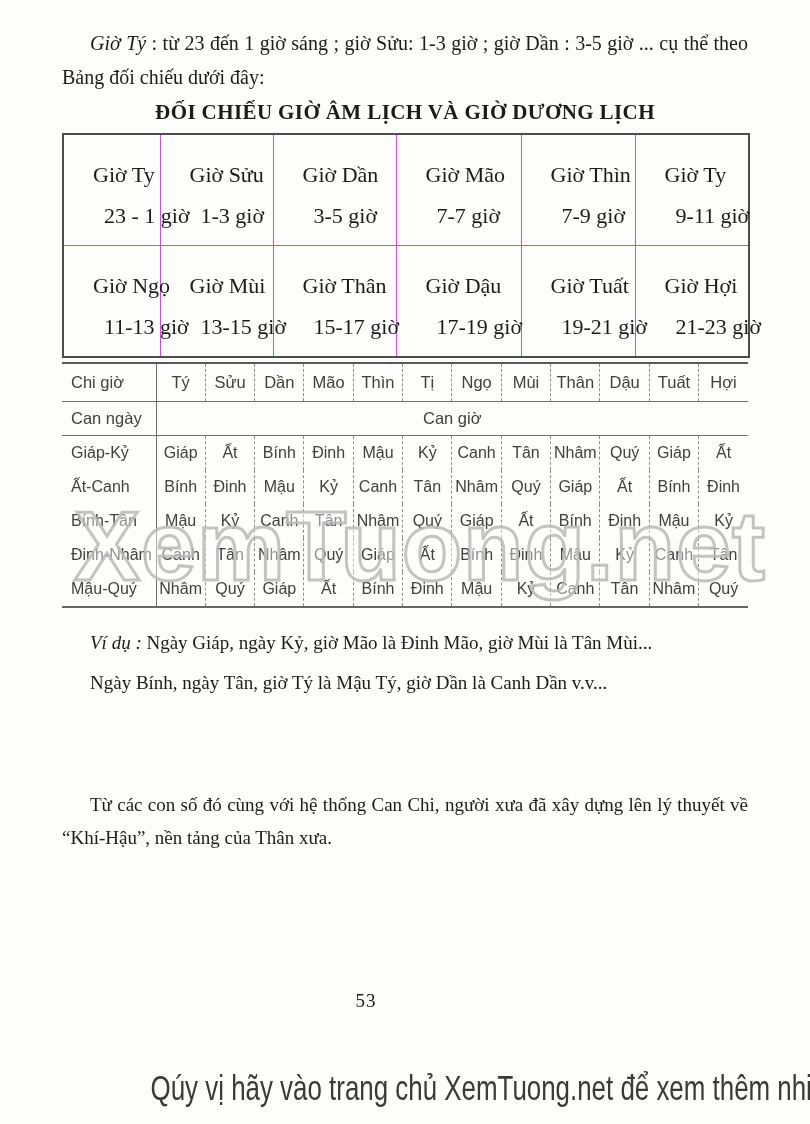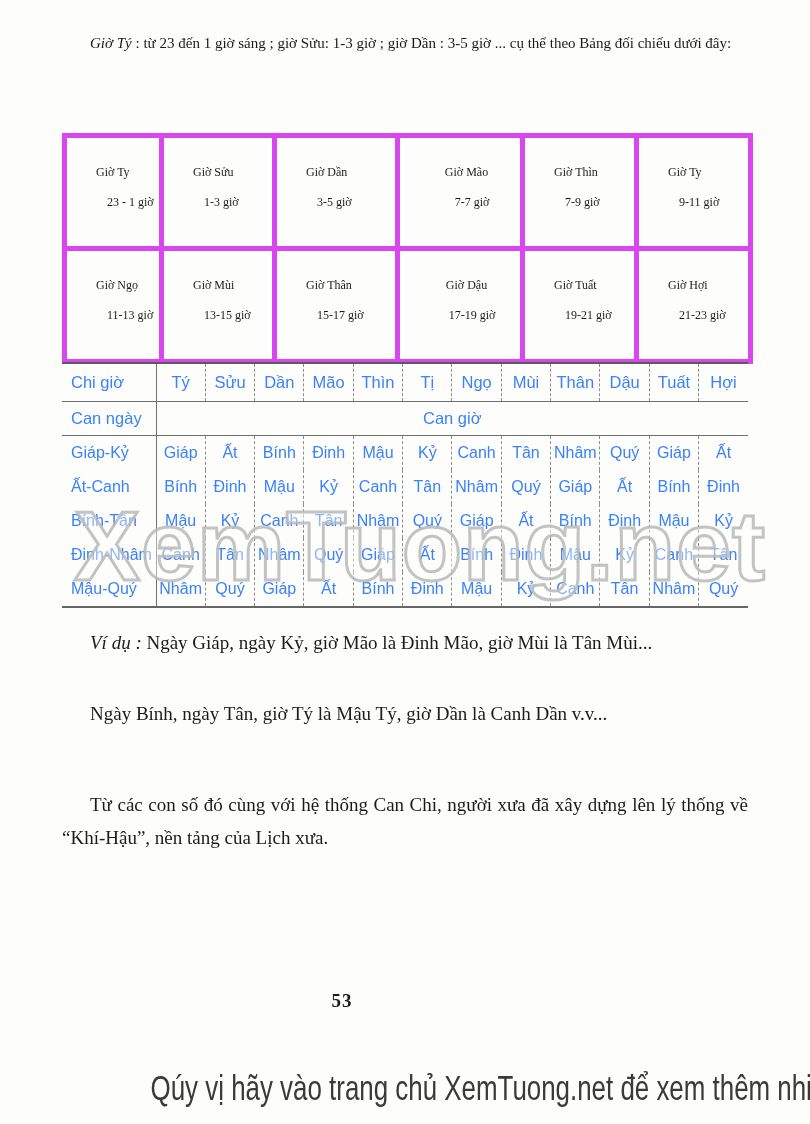--- a/index.html
+++ b/index.html
@@ -4,78 +4,79 @@
 <style>
   html,body { margin:0; padding:0; }
   body {
     width:810px; height:1124px; position:relative; overflow:hidden;
     background:#ffffff; font-family:"Liberation Serif", serif; color:#1b1b1b;
   }
   .page { position:absolute; inset:0; background:#fdfdfc; }
 
   .blk { position:absolute; left:62px; width:686px; margin:0; }
 
-  .intro { top:26px; font-size:15px; line-height:34px; text-align:justify; text-indent:28px; }
+  .intro { top:26px; font-size:20px; line-height:34px; text-align:justify; text-indent:28px; }
 
   .tbl-title { text-align:center; font-weight:bold; letter-spacing:0.4px; }
   .t1-title { top:100px; font-size:21px; }
   .t2-title { top:311px; font-size:20.5px; }
 
   table.t1 {
     position:absolute; top:133px; left:62px; width:686px;
     border-collapse:collapse; table-layout:fixed; border:2px solid #4d4d4d;
   }
-  .t1 td { border:5px solid #d946ef; height:76px; vertical-align:top; font-size:12px; padding:16px; }
-  .t1 td:nth-child(4) { border-left-style:dashed; border-left-color:#7d7d7d;text-align:center; }
+  .t1 td { border:1px solid #d946ef; height:76px; vertical-align:top; font-size:22px; padding:16px; }
+  .t1 td:nth-child(4) { border-left-style:dashed; border-left-color:#7d7d7d; }
   .t1 .hn { margin:11px 0 0 13px; white-space:nowrap; }
   .t1 .ht { margin:15px 0 0 24px; white-space:nowrap; }
 
   table.t2 {
     position:absolute; top:362px; left:62px; width:686px;
     border-collapse:collapse; table-layout:fixed;
-    font-family:"Liberation Sans", sans-serif; color:#3b82f6;
+    font-family:"Liberation Sans", sans-serif; color:#404040;
     border-bottom:2px solid #666;
   }
   .t2 td { border-left:1px dashed #8e8e8e; padding:0 1px; text-align:center; font-size:16px; height:34px; overflow:hidden; white-space:nowrap; }
   .t2 td:first-child { border-left:none; }
   .t2 td.lbl { text-align:left; padding-left:9px; border-right:1px solid #707070; }
   .t2 tr.hd td { border-top:2px solid #5a5a5a; border-bottom:1px solid #6f6f6f; height:37px; font-size:16.5px; }
   .t2 tr.sub td { border-bottom:1px solid #6f6f6f; height:33px; font-size:16.5px; }
   .t2 tr.dr td { border-top:none; border-bottom:none; }
 
   .watermark {
     position:absolute; top:489px; left:30px; width:780px; text-align:center;
     font-family:"Liberation Sans", sans-serif; font-weight:bold;
     font-size:99px; letter-spacing:1px; white-space:nowrap;
     color:rgba(255,255,255,0.42);
     -webkit-text-stroke:3px rgba(185,185,185,0.85);
     z-index:4; pointer-events:none;
   }
 
   .para { font-size:19px; line-height:33px; text-align:justify; text-indent:28px; }
   .p-ex1 { top:626px; }
-  .p-ex2 { top:666px;margin-top:31px; }
+  .p-ex2 { top:666px; }
   .p-body1 { top:701px; }
   .p-body2 { top:788px; }
 
-  .pagenum { position:absolute; top:990px; left:0; width:684px; text-align:center; font-size:19px; font-weight:bold; letter-spacing:1px; }
+  .pagenum { position:absolute; top:990px; left:0; width:684px; text-align:center; font-size:19px; font-weight:normal; letter-spacing:1px;padding-left:24px; }
 
   .footer {
     position:absolute; top:1068px; left:0; width:810px; text-align:center;
     font-family:"Liberation Sans", sans-serif; font-size:35px; color:#3a3a3a;
   }
   .footer .inner { display:inline-block; transform:scaleX(0.74); transform-origin:center; white-space:nowrap; }
 </style>
 </head>
 <body>
 
 <div class="page">
 
   <p class="blk intro"><i>Giờ Tý</i><span> : từ 23 đến 1 giờ sáng ; giờ Sửu: 1-3 giờ ; giờ Dần : 3-5 giờ ... cụ thể theo Bảng đối chiếu dưới đây:</span></p>
 
+  <h1 class="blk tbl-title t1-title">ĐỐI CHIẾU GIỜ ÂM LỊCH VÀ GIỜ DƯƠNG LỊCH</h1>
 
   <table class="t1">
     <colgroup>
         <col style="width:97px">
         <col style="width:113px">
         <col style="width:123px">
         <col style="width:125px">
         <col style="width:114px">
         <col style="width:114px">
       </colgroup>
@@ -238,21 +239,21 @@
   </tbody>
     </table>
 
   <div class="watermark">XemTuong.net</div>
 
   <p class="blk para p-ex1"><i>Ví dụ :</i><span> Ngày Giáp, ngày Kỷ, giờ Mão là Đinh Mão, giờ Mùi là Tân Mùi...</span></p>
 
   <p class="blk para p-ex2">Ngày Bính, ngày Tân, giờ Tý là Mậu Tý, giờ Dần là Canh Dần v.v...</p>
 
 
-  <p class="blk para p-body2">Từ các con số đó cùng với hệ thống Can Chi, người xưa đã xây dựng lên lý thống về “Khí-Hậu”, nền tảng của Lịch xưa.</p>
+  <p class="blk para p-body2">Từ các con số đó cùng với hệ thống Can Chi, người xưa đã xây dựng lên lý thuyết về “Khí-Hậu”, nền tảng của Thân xưa.</p>
 
   <div class="pagenum">53</div>
 
   <div class="footer">
     <span class="inner"><span>Qúy vị hãy vào trang chủ </span><span>XemTuong.net</span><span> để xem thêm nhiều mục hay khác</span></span>
   </div>
 
 </div>
 
 </body></html>

